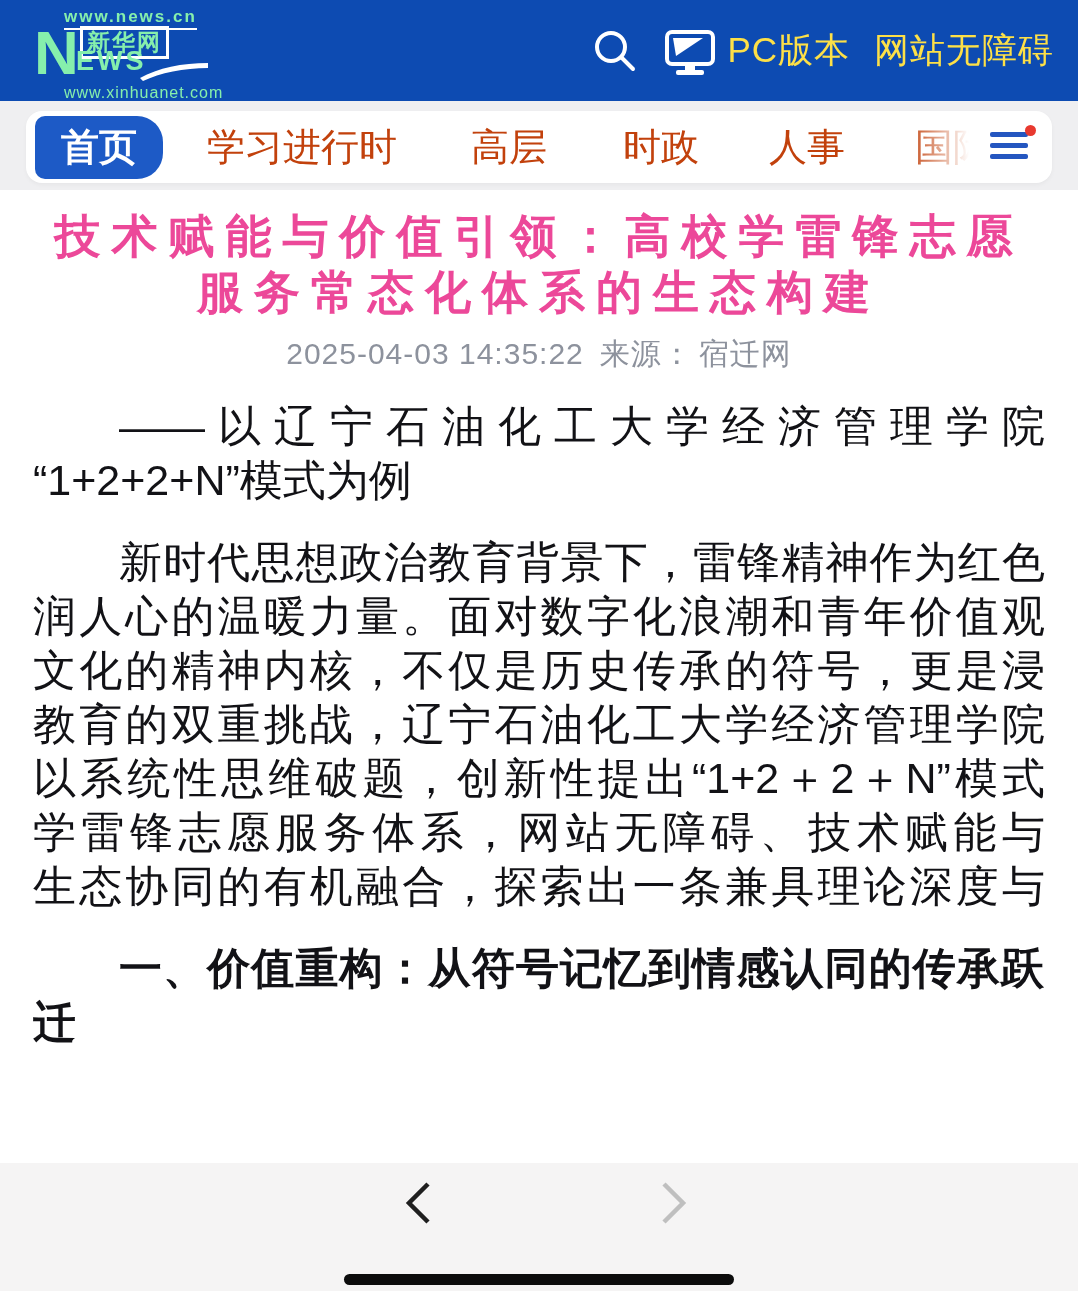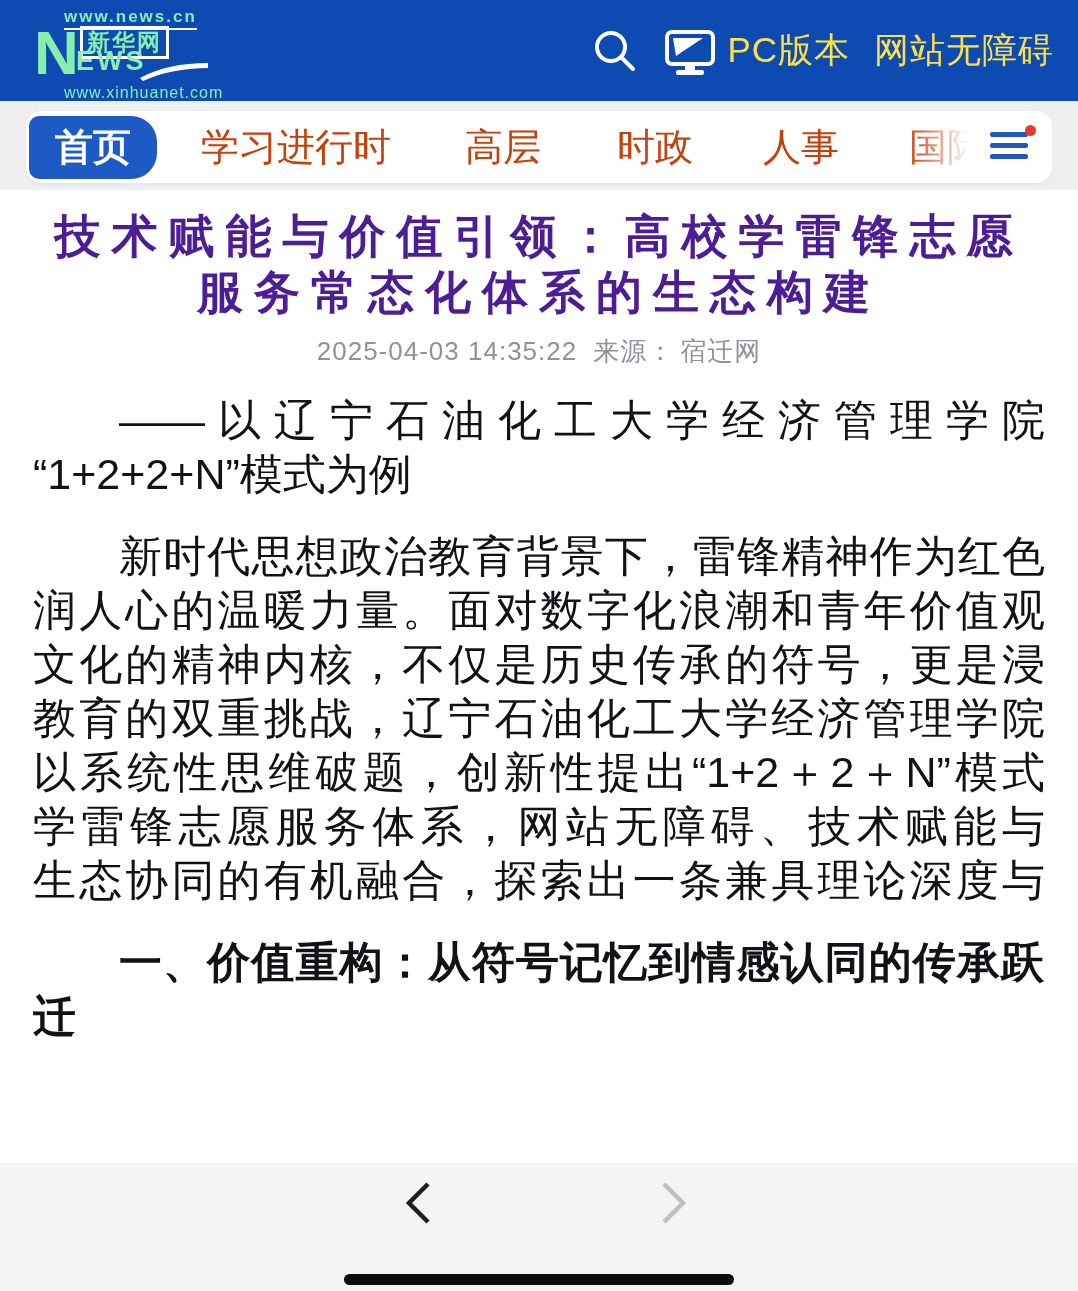--- a/index.html
+++ b/index.html
@@ -20,40 +20,40 @@
   .logo-url-bottom { font-size:16px; letter-spacing:1px; margin-left:30px; margin-top:2px; }
 
   .header-right { position:absolute; right:24px; top:0; height:101px; display:flex;
                   align-items:center; gap:24px; }
   .pc-group { display:flex; align-items:center; gap:10px; }
   .header-label { color:#fde047; font-size:35px; letter-spacing:1px; }
 
   
   .nav-strip { position:relative; height:89px; background:#EFEFF1; }
   .nav-bar { position:absolute; left:26px; right:26px; top:10px; height:72px; background:#fff;
-             border-radius:16px; display:flex; align-items:center; padding:0 14px 0 3px;
+             border-radius:16px; display:flex; align-items:center; padding:0 14px 0 9px;
              box-shadow:0 2px 4px rgba(0,0,0,0.04); overflow:hidden; }
   .nav-item { font-size:38px; color:#c2410c; white-space:nowrap; }
   .nav-item.active { background:#1D5AC6; color:#fff; font-weight:600; padding:6px 26px;
                      border-radius:10px 26px 26px 10px; }
   .m-xuexi { margin-left:44px; } .m-gaoceng { margin-left:74px; } .m-shizheng { margin-left:76px; }
   .m-renshi { margin-left:70px; } .m-guoji { margin-left:70px; }
   .nav-fade { position:absolute; right:56px; top:0; width:90px; height:100%;
               background:linear-gradient(to right, rgba(255,255,255,0), #fff 70%); }
   .menu-btn { position:absolute; right:16px; top:50%; transform:translateY(-50%);
               width:46px; height:42px; }
   .menu-line { width:38px; height:5px; background:#2456C0; border-radius:2px; margin:6px 0; }
   .menu-dot { position:absolute; top:-1px; right:0; width:11px; height:11px;
               border-radius:50%; background:#E8392F; }
 
   
   .article { position:relative; height:973px; background:#fff; padding:0 33px; overflow:hidden; }
   .article-title { width:1012px; margin:18px auto 0; text-align:center; font-size:46px;
-                   font-weight:800; letter-spacing:11px; line-height:56px; color:#4c1d95; }
-  .article-meta { margin-top:14px; text-align:center; font-size:26px; color:#8D929D;
+                   font-weight:800; letter-spacing:11px; line-height:56px; color:#ec4899; }
+  .article-meta { margin-top:14px; text-align:center; font-size:30px; color:#8D929D;
                   letter-spacing:1px; }
   .meta-source-label { margin-left:16px; }
   .meta-source { margin-left:6px; }
   .para { margin-top:28px; }
   .para.first { margin-top:24px; }
   .line { font-size:43px; line-height:54px; color:#121216; }
   .line.fill { text-align:justify; text-align-last:justify; }
   .line.indent { padding-left:86px; }
   .para.heading .line { font-weight:700; letter-spacing:1px; }
 

